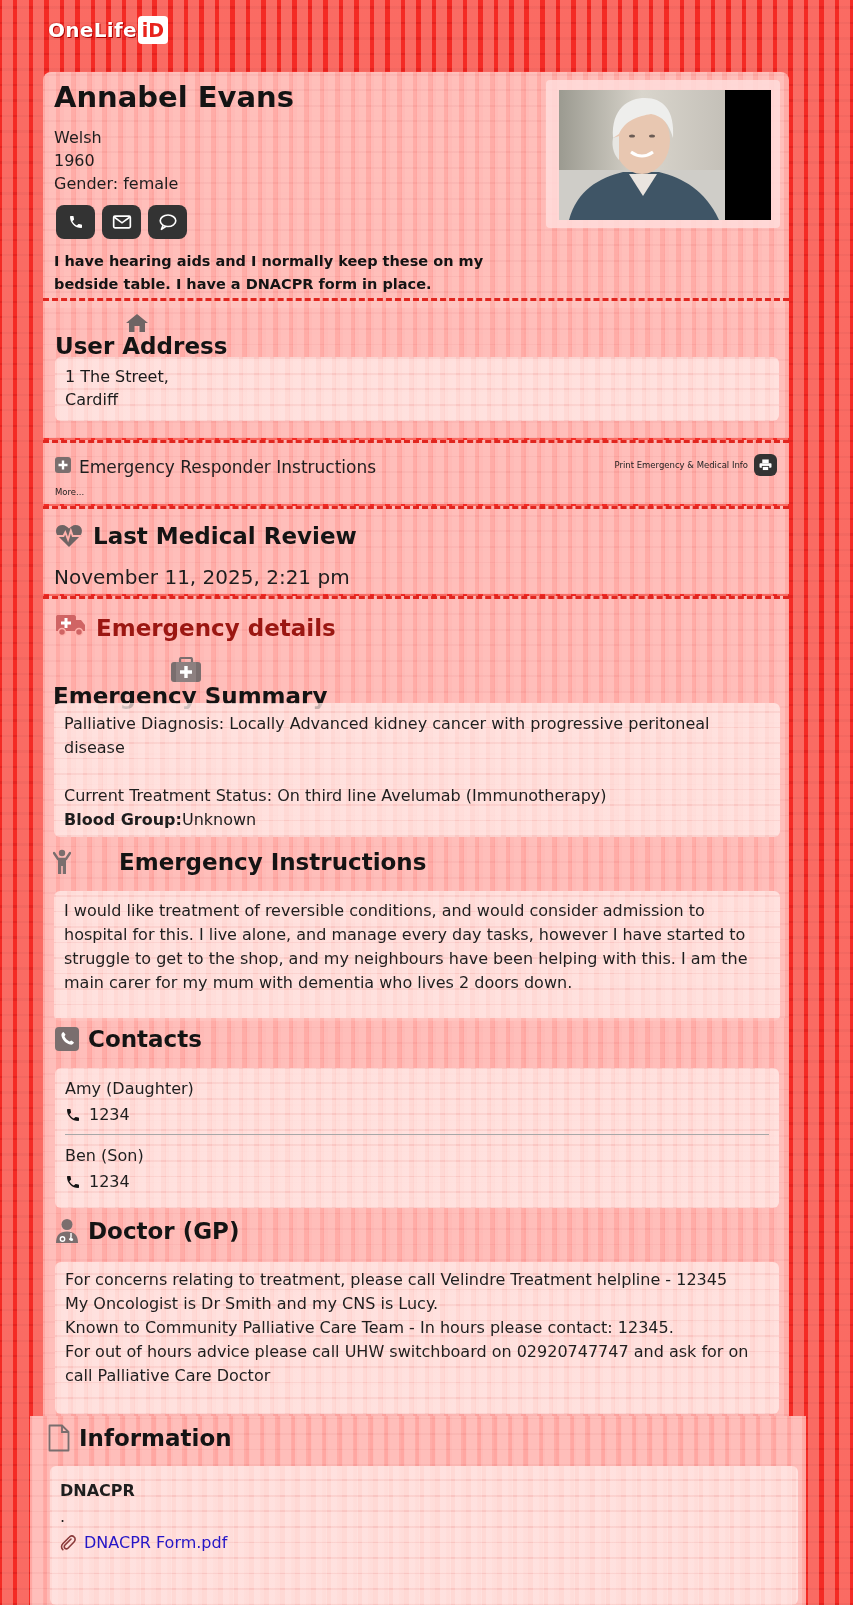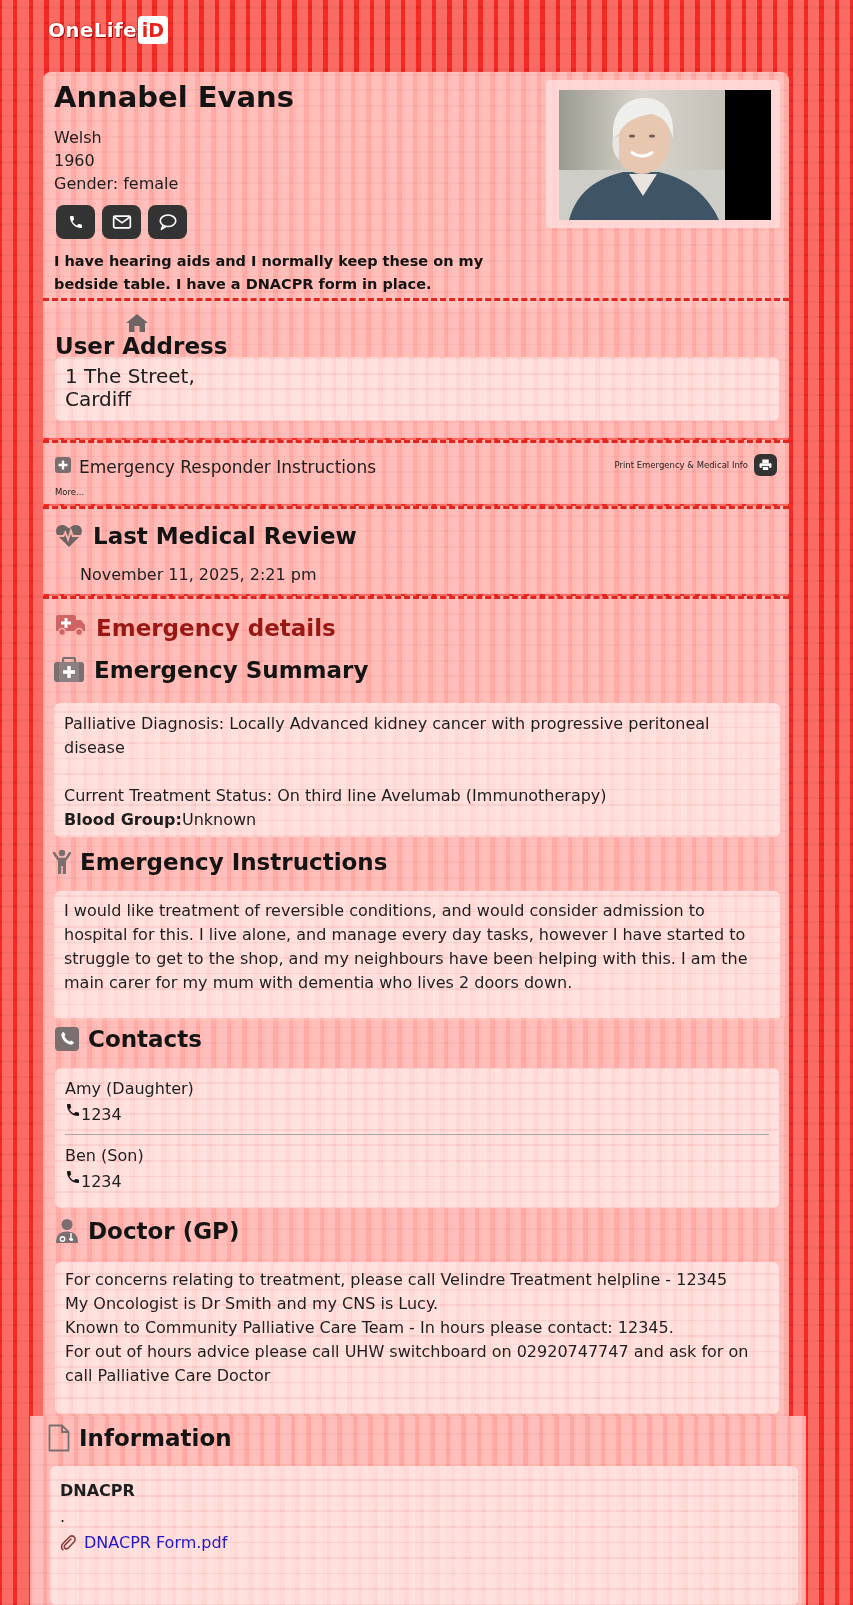--- a/index.html
+++ b/index.html
@@ -63,51 +63,51 @@
   .photo {
     position: absolute; left: 13px; top: 10px; width: 212px; height: 130px; overflow: hidden; background: #000;
   }
 
   
   #address { top: 298px; height: 140px; }
   .sec-title { position: absolute; display: flex; align-items: center; font-weight: bold; color: #141414; }
   .sec-title .ico { display: inline-flex; align-items: center; justify-content: center; margin-right: 9px; }
   .sec-title span.t { font-size: 23px; }
   #address .sec-title { left: 12px; top: 12px; flex-direction: column; }
-  #address .card-inner { position: absolute; left: 12px; top: 56px; width: 724px; height: 64px; padding: 8px 10px; font-size: 20px; line-height: 23px; }
+  #address .card-inner { position: absolute; left: 12px; top: 56px; width: 724px; height: 64px; padding: 8px 10px; font-size: 16px; line-height: 23px; }
 
   
   #responder { top: 440px; height: 64px; padding-left: 44px; }
   .resp-title { position: absolute; left: 12px; top: 14px; display: flex; align-items: center; font-size: 17px; color: #1e1e1e; }
   .resp-title .ico { margin-right: 8px; }
   .more { position: absolute; left: 12px; top: 44px; font-size: 8.5px; color: #222; }
   .print { position: absolute; right: 12px; top: 11px; display: flex; align-items: center; gap: 6px; font-size: 8.5px; color: #222; }
   .print-btn { width: 23px; height: 22px; background: #333; border-radius: 6px; display: flex; align-items: center; justify-content: center; }
 
   
   #review { top: 506px; height: 88px; }
   #review .sec-title { left: 11px; top: 14px; }
-  .review-date { position: absolute; left: 11px; top: 56px; font-size: 16px; color: #1e1e1e; margin-left: 26px; }
+  .review-date { position: absolute; left: 11px; top: 56px; font-size: 20px; color: #1e1e1e; }
 
   
   #emergency { top: 596px; height: 422px; }
   .emer-title { position: absolute; left: 11px; top: 14px; display: flex; align-items: center; font-size: 23px; font-weight: bold; color: #9b1712; }
   .emer-title .ico { margin-right: 10px; }
-  #emergency .sum-title { left: 10px; top: 58px; }
+  #emergency .sum-title { left: 10px; top: 58px; flex-direction: column; }
   .sum-box { position: absolute; left: 11px; top: 104px; width: 726px; height: 134px; padding: 9px 10px; font-size: 16px; line-height: 24px; color: #1e1e1e; }
-  #emergency .instr-title { left: 10px; top: 250px; }
+  #emergency .instr-title { left: 10px; top: 250px; gap: 39px; }
   .instr-box { position: absolute; left: 11px; top: 292px; width: 726px; height: 130px; padding: 8px 10px; font-size: 16px; line-height: 24px; color: #1e1e1e; }
 
   
   #contacts { top: 1018px; height: 398px; left: 43px; width: 746px; }
   #contacts .sec-title { left: 12px; top: 8px; }
   .contacts-box { position: absolute; left: 12px; top: 50px; width: 724px; height: 140px; padding: 6px 10px; font-size: 16px; line-height: 26px; color: #1e1e1e; }
   .contact-item { padding: 2px 0 6px 0; }
   .contact-item + .contact-item { border-top: 1px solid #a8a8a8; padding-top: 8px; }
-  .phone-line { display: flex; align-items: flex-start; }
+  .phone-line { display: flex; align-items: center; gap: 8px; }
   #contacts .doc-title { left: 12px; top: 200px; }
   .doc-box { position: absolute; left: 12px; top: 244px; width: 724px; height: 152px; padding: 6px 10px; font-size: 16px; line-height: 24px; color: #1e1e1e; }
 
   
   #information { top: 1416px; height: 189px; left: 30px; width: 776px; }
   #information .sec-title { left: 18px; top: 8px; }
   .info-box { position: absolute; left: 20px; top: 50px; width: 748px; height: 139px; padding: 12px 10px; font-size: 16px; line-height: 26px; color: #1e1e1e; }
   .info-label { font-weight: bold; }
   .file-link { display: flex; align-items: center; gap: 8px; color: #2516c7; text-decoration: none; }
 </style>

